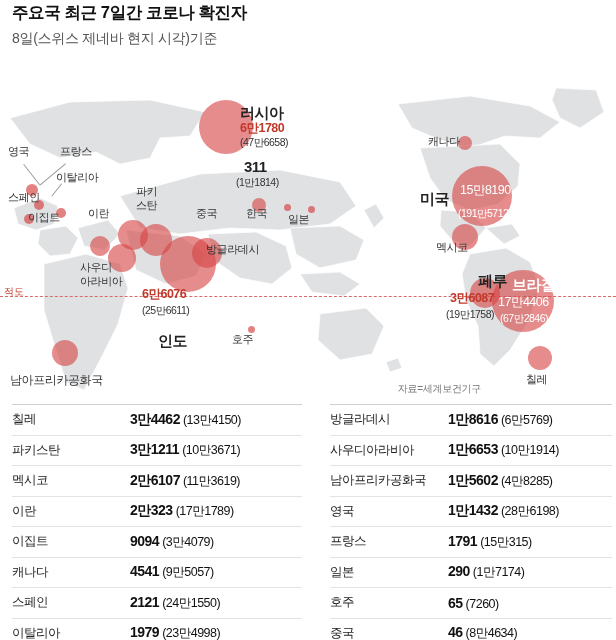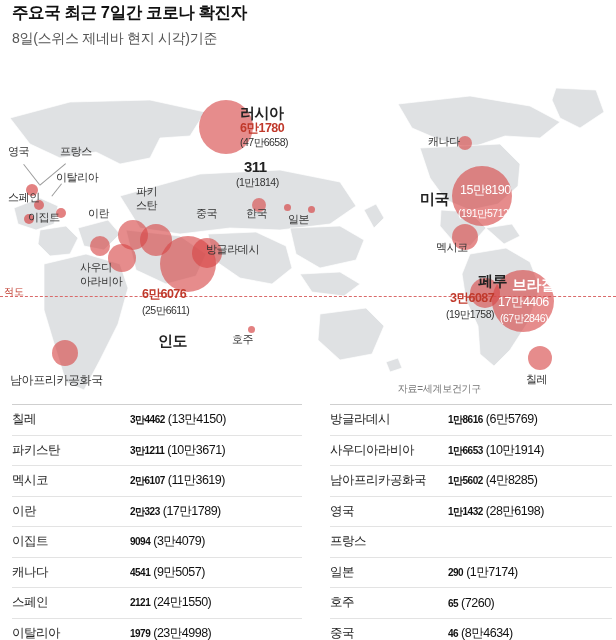--- a/index.html
+++ b/index.html
@@ -41,21 +41,21 @@
   .src{position:absolute;right:135px;top:382px;font-size:10px;color:#777;letter-spacing:-0.3px;margin-left:16px;}
 
   
   .tbl{position:absolute;top:404px;font-size:12.5px;}
   .tbl.left{left:12px;width:290px;}
   .tbl.right{left:330px;width:282px;}
   .row{display:flex;align-items:center;height:29.5px;border-bottom:1px solid #e3e3e3;}
   .row:first-child{border-top:1px solid #cfcfcf;}
   .cname{flex:0 0 auto;width:118px;color:#222;letter-spacing:-0.5px;}
   .cval{flex:1 1 auto;color:#111;letter-spacing:-0.5px;}
-  .cval b{font-weight:bold;font-size:10px;}
+  .cval b{font-weight:bold;font-size:14px;}
   .cval span{font-weight:normal;}
 </style>
 </head>
 <body>
 
 <div id="root">
 
   <div class="hdr">
     <div class="title">주요국 최근 7일간 코로나 확진자</div>
     <div class="sub">8일(스위스 제네바 현지 시각)기준</div>
@@ -220,20 +220,21 @@
     <div class="row">
       <div class="cname">남아프리카공화국</div>
       <div class="cval"><b>1만5602</b> <span>(4만8285)</span></div>
     </div>
     <div class="row">
       <div class="cname">영국</div>
       <div class="cval"><b>1만1432</b> <span>(28만6198)</span></div>
     </div>
     <div class="row">
       <div class="cname">프랑스</div>
+      <div class="cval"><b>1791</b> <span>(15만315)</span></div>
     </div>
     <div class="row">
       <div class="cname">일본</div>
       <div class="cval"><b>290</b> <span>(1만7174)</span></div>
     </div>
     <div class="row">
       <div class="cname">호주</div>
       <div class="cval"><b>65</b> <span>(7260)</span></div>
     </div>
     <div class="row">

